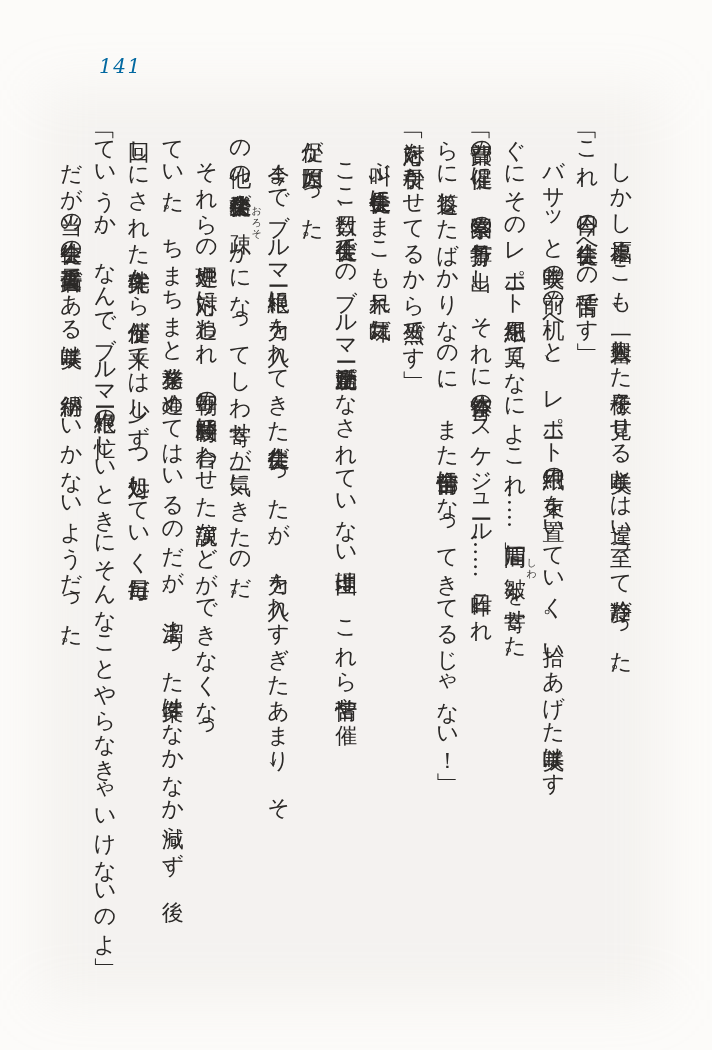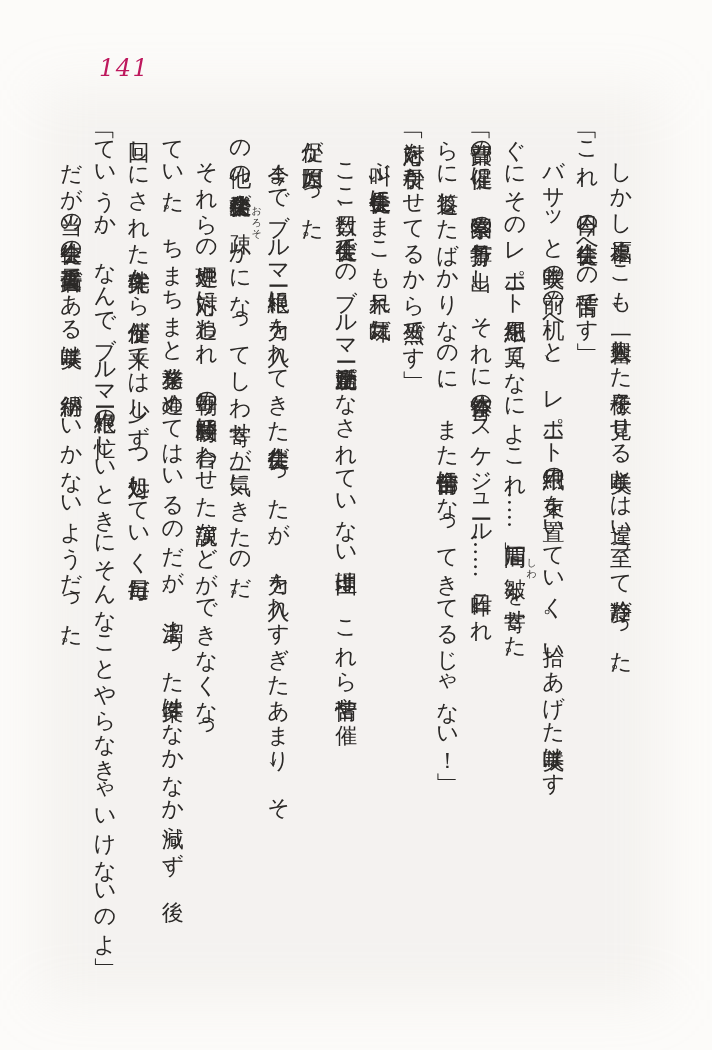--- a/index.html
+++ b/index.html
@@ -20,23 +20,23 @@
     position: absolute;
     top: 90px; left: 40px; right: 50px; bottom: 50px;
     background: rgba(203, 198, 190, 0.16);
     filter: blur(28px);
     pointer-events: none;
   }
   .page-number {
     position: absolute;
     top: 54px;
     left: 99px;
-    font-size: 24px;
+    font-size: 20px;
     font-style: italic;
-    color: #be185d;
+    color: #0369a1;
     letter-spacing: 1.5px;
   }
   .text-block {
     position: absolute;
     top: 125px;
     right: 74px;
     height: 851px;
     writing-mode: vertical-rl;
     text-orientation: mixed;
     font-size: 22px;

